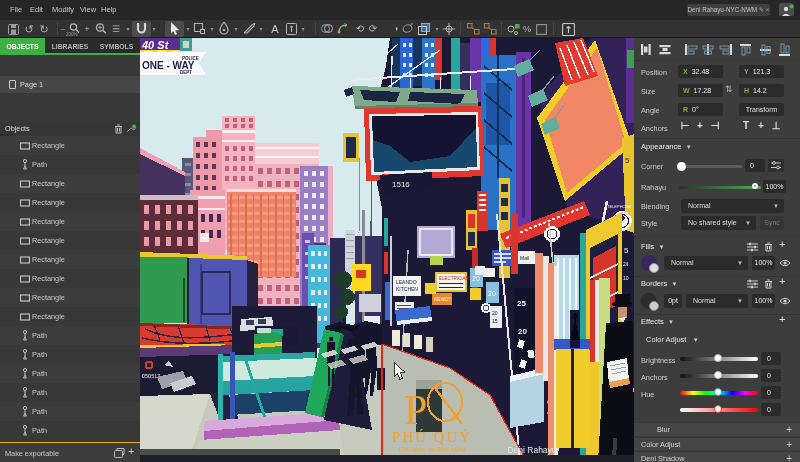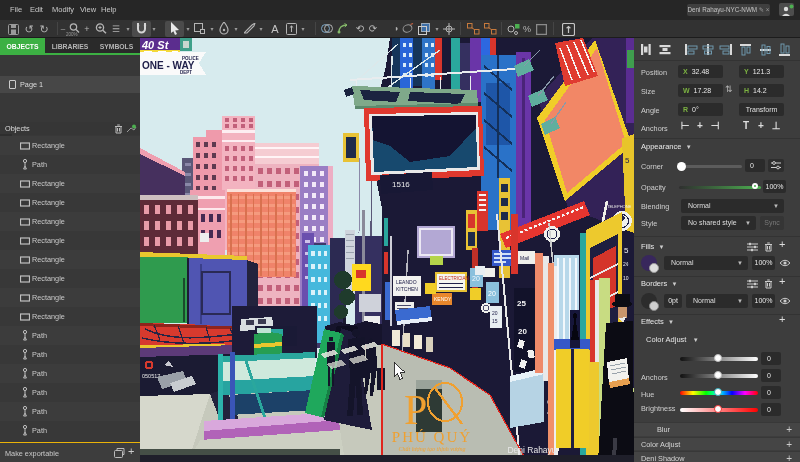--- a/index.html
+++ b/index.html
@@ -913,21 +913,21 @@
 <span class="abs shdr" style="left:7px;top:104px;">Appearance&nbsp;&nbsp;<span style="font-size:6px;color:#ccc;">▼</span></span>
 <span class="rlabel" style="top:124px;">Corner</span>
 <div class="track" style="left:45px;top:127px;width:63px;"></div>
 <div class="knob" style="left:43px;top:124px;"></div>
 <div class="rinput" style="left:111px;top:121px;width:20px;padding-left:5px;">0</div>
 <div class="abs" style="left:134px;top:121px;width:16px;height:13px;background:#2e2e2e;border-radius:2px;"><svg width="10" height="9" viewBox="0 0 10 9" style="margin:2px 3px;">
           <path d="M0 2h10M0 6.5h10" stroke="#ccc"></path>
           <circle cx="3" cy="2" r="1.4" fill="#2e2e2e" stroke="#ccc"></circle>
           <circle cx="7" cy="6.5" r="1.4" fill="#2e2e2e" stroke="#ccc"></circle>
         </svg></div>
-<span class="rlabel" style="top:145px;">Opacity</span>
+<span class="rlabel" style="top:145px;">Rahayu</span>
 <div class="track" style="left:45px;top:148px;width:82px;background:linear-gradient(to right,#2f2f2f,#4caf50);"></div>
 <div class="knob" style="left:118px;top:145px;border:2px solid #fff;background:#4caf50;width:6px;height:6px;"></div>
 <div class="rinput" style="left:129px;top:142px;width:23px;text-align:center;">100%</div>
 <span class="rlabel" style="top:164px;">Blending</span>
 <div class="rdrop" style="left:47px;top:161px;width:103px;padding-left:7px;">Normal<span class="caret" style="font-size:6px;">▼</span></div>
 <span class="rlabel" style="top:181px;">Style</span>
 <div class="rdrop" style="left:47px;top:178px;width:75px;padding-left:7px;">No shared style<span class="caret" style="font-size:6px;">▼</span></div>
 <div class="abs" style="left:126px;top:178px;width:24px;height:14px;background:#353535;border-radius:2px;color:#787878;font-size:7px;line-height:14px;text-align:center;">Sync</div>
 <div class="abs" style="left:0;top:198px;width:166px;height:1px;background:#333;"></div>
 <span class="abs shdr" style="left:7px;top:204px;">Fills&nbsp;&nbsp;<span style="font-size:6px;color:#ccc;">▼</span></span>
@@ -967,21 +967,21 @@
 <div class="rdrop" style="left:52px;top:256px;width:62px;padding-left:7px;">Normal<span class="caret" style="font-size:6px;">▼</span></div>
 <div class="rinput" style="left:118px;top:256px;width:23px;text-align:center;height:14px;line-height:14px;">100%</div>
 <svg class="abs" style="left:145px;top:259px;" width="12" height="8" viewBox="0 0 12 8">
         <path d="M1 4 Q6 -1.5 11 4 Q6 9.5 1 4z" fill="none" stroke="#ccc"></path>
         <circle cx="6" cy="4" r="1.6" fill="#ccc"></circle>
       </svg>
 <div class="abs" style="left:0;top:276px;width:166px;height:1px;background:#333;"></div>
 <span class="abs shdr" style="left:7px;top:279px;">Effects&nbsp;&nbsp;<span style="font-size:6px;color:#ccc;">▼</span></span>
 <span class="abs" style="left:145px;top:275px;color:#ddd;font-size:11px;">+</span>
 <span class="abs" style="left:12px;top:297px;font-size:7.5px;color:#e5e5e5;">Color Adjust&nbsp;&nbsp;&nbsp;<span style="font-size:6px;color:#ccc;">▼</span></span>
-<span class="rlabel" style="top:318px;margin-top:48px;">Brightness</span>
+<span class="rlabel" style="top:318px;">Brightness</span>
       <div class="abs" style="left:46px;top:319px;width:78px;height:4px;border-radius:2px;background:linear-gradient(to right,#111,#fff);"></div>
       <div class="abs" style="left:80px;top:316px;width:8px;height:8px;border-radius:50%;background:#fff;border:1.5px solid #bbb;"></div>
       <div class="rinput" style="left:127px;top:314px;width:20px;padding-left:6px;">0</div>
 <span class="rlabel" style="top:335px;">Anchors</span>
       <div class="abs" style="left:46px;top:336px;width:78px;height:4px;border-radius:2px;background:linear-gradient(to right,#111,#fff);"></div>
       <div class="abs" style="left:80px;top:333px;width:8px;height:8px;border-radius:50%;background:#fff;border:1.5px solid #bbb;"></div>
       <div class="rinput" style="left:127px;top:331px;width:20px;padding-left:6px;">0</div>
 <span class="rlabel" style="top:352px;">Hue</span>
       <div class="abs" style="left:46px;top:353px;width:78px;height:4px;border-radius:2px;background:linear-gradient(to right,#f00,#ff0,#0f0,#0ff,#00f,#f0f,#f00);"></div>
       <div class="abs" style="left:80px;top:350px;width:8px;height:8px;border-radius:50%;background:#fff;border:1.5px solid #3ab;"></div>

